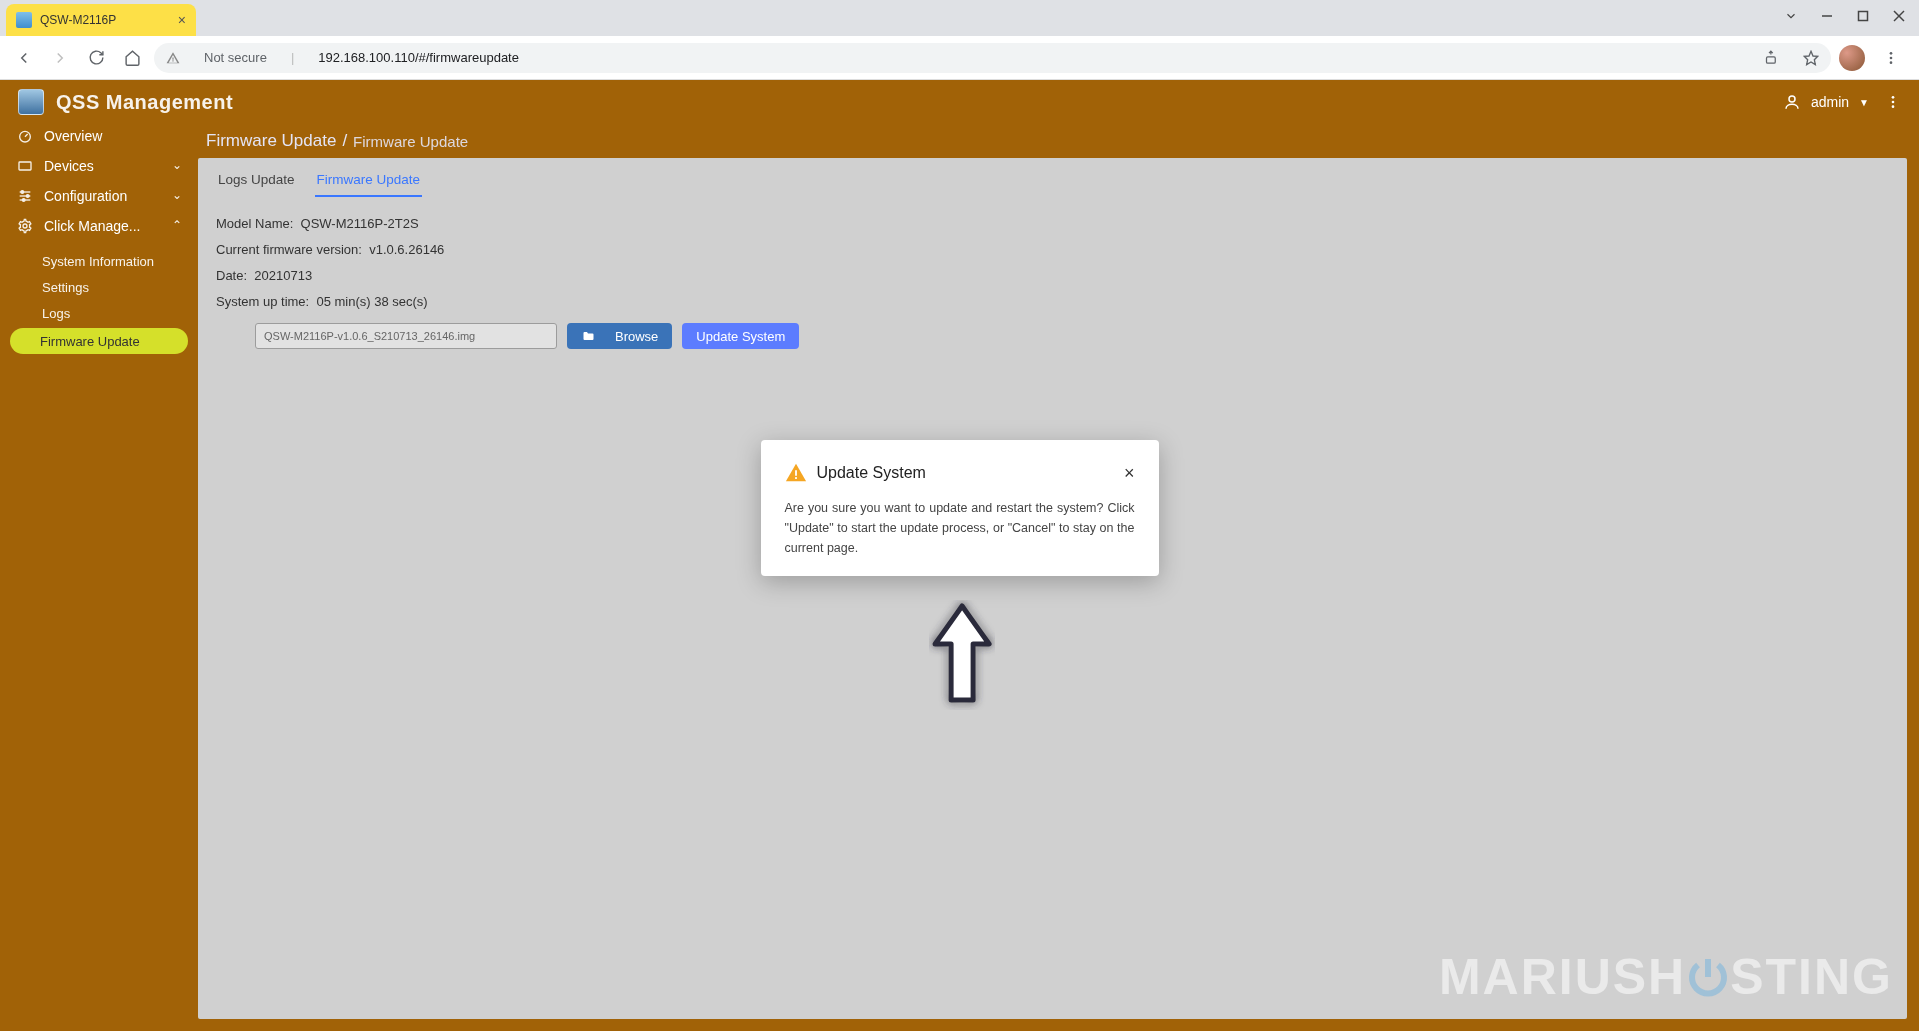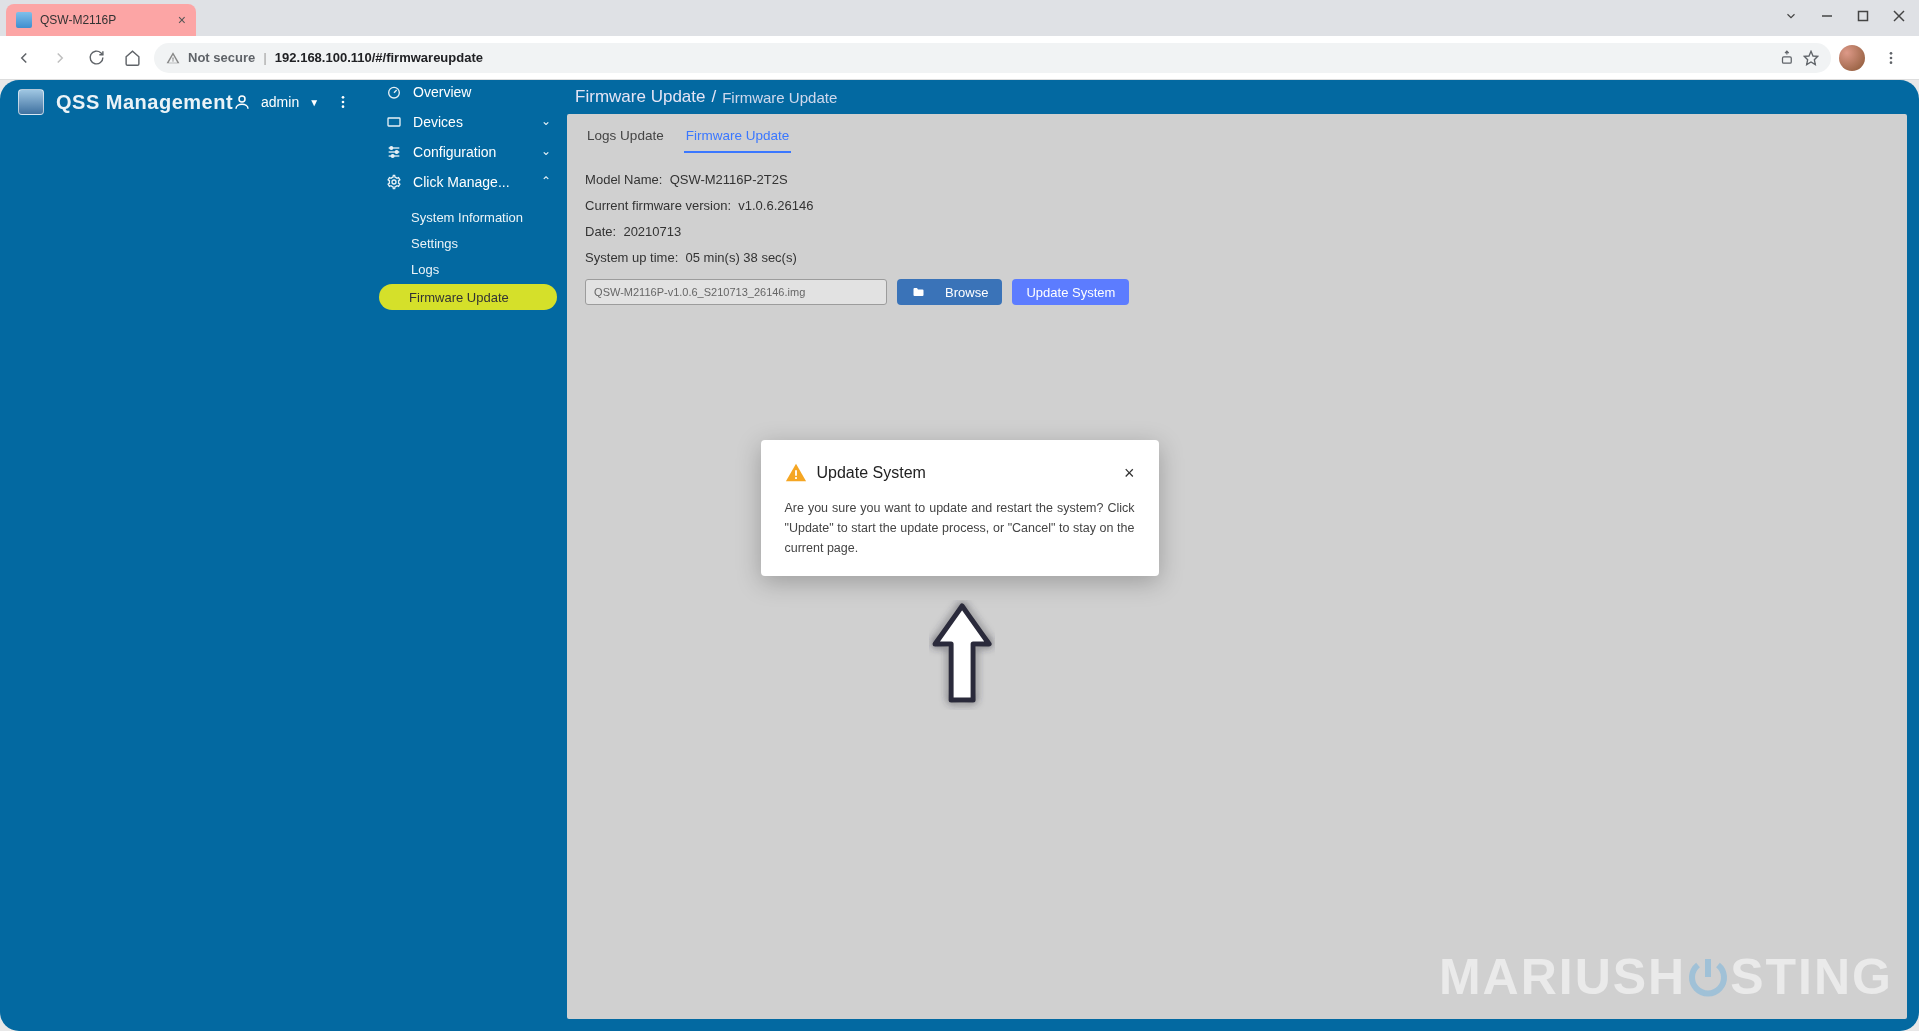--- a/index.html
+++ b/index.html
@@ -2,35 +2,35 @@
 <html><head>
 <meta charset="utf-8">
 <style>
 * { margin: 0; padding: 0; box-sizing: border-box; font-family: -apple-system, BlinkMacSystemFont, "Segoe UI", Arial, sans-serif; }
 html, body { width: 100%; height: 100%; overflow: hidden; }
 body { background: #e8e8e8; }
 
 
 .browser-chrome { height: 80px; background: #fff; display: flex; flex-direction: column; }
 .tab-strip { height: 36px; background: #dfe1e5; display: flex; align-items: flex-end; padding-left: 6px; position: relative; }
-.tab { background: #fca5a5; height: 32px; width: 190px; border-radius: 8px 8px 0 0; display: flex; align-items: center; padding: 0 10px; font-size: 12px; color: #333; gap: 8px; }
+.tab { background: #fde047; height: 32px; width: 190px; border-radius: 8px 8px 0 0; display: flex; align-items: center; padding: 0 10px; font-size: 12px; color: #333; gap: 8px; }
 .tab-favicon { width: 16px; height: 16px; background: linear-gradient(#7fbfea,#3f8ecf); border-radius: 2px; }
 .tab-close { margin-left: auto; color: #555; font-size: 14px; cursor: pointer; }
 .window-controls { position: absolute; right: 6px; top: 4px; display: flex; gap: 8px; align-items: center; }
 .wc { width: 28px; height: 24px; display: flex; align-items: center; justify-content: center; color: #444; }
 .addr-bar { height: 44px; background: #fff; display: flex; align-items: center; padding: 0 10px; gap: 8px; border-bottom: 1px solid #ddd; }
 .nav-icn { width: 28px; height: 28px; display: flex; align-items: center; justify-content: center; color: #5f6368; border-radius: 50%; }
 .nav-icn.disabled { color: #bfbfbf; }
-.url-wrap { flex: 1; height: 30px; background: #f1f3f4; border-radius: 15px; display: flex; align-items: center; padding: 0 12px; font-size: 13px; color: #5f6368; gap: 8px; font-weight: bold; }
+.url-wrap { flex: 1; height: 30px; background: #f1f3f4; border-radius: 15px; display: flex; align-items: center; padding: 0 12px; font-size: 13px; color: #5f6368; gap: 24px; }
 .url-path { color: #202124; }
 .prof-avatar { width: 26px; height: 26px; border-radius: 50%; background: radial-gradient(circle at 30% 30%, #d98, #853); }
 .addr-right { display: flex; align-items: center; gap: 12px; margin-left: auto; margin-right:4px; }
 
 
-.app { position: absolute; top: 80px; left: 0; right: 0; bottom: 0; background: #0369a1; display: flex; flex-direction: row; border-radius: 19px; }
+.app { position: absolute; top: 80px; left: 0; right: 0; bottom: 0; background: #a16207; display: flex; flex-direction: column; }
 .app-header { height: 44px; display: flex; align-items: center; padding: 0 18px; color: #fff; }
 .logo-box { width: 26px; height: 26px; background: linear-gradient(#9fc6e2,#3f71a0); border-radius: 4px; margin-right: 12px; border: 1px solid rgba(255,255,255,.6); }
 .app-title { font-size: 20px; font-weight: 600; letter-spacing: .5px; opacity: .92; }
 .hdr-right { margin-left: auto; display: flex; align-items: center; gap: 10px; font-size: 14px; }
 .caret-down { font-size: 10px; }
 
 .app-body { flex: 1; display: flex; min-height: 0; }
 
 
 .sidebar { width: 198px; padding: 4px 8px 0 8px; color: #fff; font-size: 14px; }
@@ -46,21 +46,21 @@
 .breadcrumb .b2 { font-size: 15px; opacity: .9; font-weight: 300; }
 .content-card { flex: 1; background: #d0d0d0; margin: 0 12px 12px 0; border-radius: 2px; padding: 0; position: relative; overflow: hidden; }
 .tabs { display: flex; gap: 18px; padding: 10px 18px 0 18px; font-size: 13.5px; }
 .tab-link { padding: 4px 2px 8px 2px; color: #444; cursor: pointer; }
 .tab-link.active { color: #3a77ff; border-bottom: 2px solid #3a77ff; }
 
 .fw-info { padding: 14px 18px 8px 18px; font-size: 13px; color: #333; line-height: 2; }
 .fw-row .lbl { display: inline-block; }
 
 .file-row { display: flex; align-items: center; gap: 10px; padding: 0 18px; }
-.file-input { width: 302px; height: 26px; border: 1px solid #9c9c9c; background: #e2e2e2; border-radius: 3px; font-size: 11px; color: #666; padding: 8px 8px; }
+.file-input { width: 302px; height: 26px; border: 1px solid #9c9c9c; background: #e2e2e2; border-radius: 3px; font-size: 11px; color: #666; padding: 8px 8px; margin-left: 39px; }
 .btn { height: 26px; border: none; border-radius: 4px; font-size: 13px; color: #fff; cursor: pointer; display: inline-flex; align-items: center; padding: 0 14px; gap: 20px; }
 .btn.browse { background: #3a73b8; }
 .btn.update-sys { background: #5c7cff; }
 
 
 .modal-backdrop { position: absolute; inset: 0; }
 .modal { position: absolute; left: 50%; top: 360px; transform: translateX(-50%); width: 398px; background: #fff; border-radius: 4px; box-shadow: 0 6px 24px rgba(0,0,0,.25); padding: 22px 24px 18px 24px; }
 .modal-hd { display: flex; align-items: center; gap: 10px; margin-bottom: 14px; }
 .modal-title { font-size: 16px; color: #222; }
 .modal-close { margin-left: auto; color: #333; cursor: pointer; font-size: 18px; }

